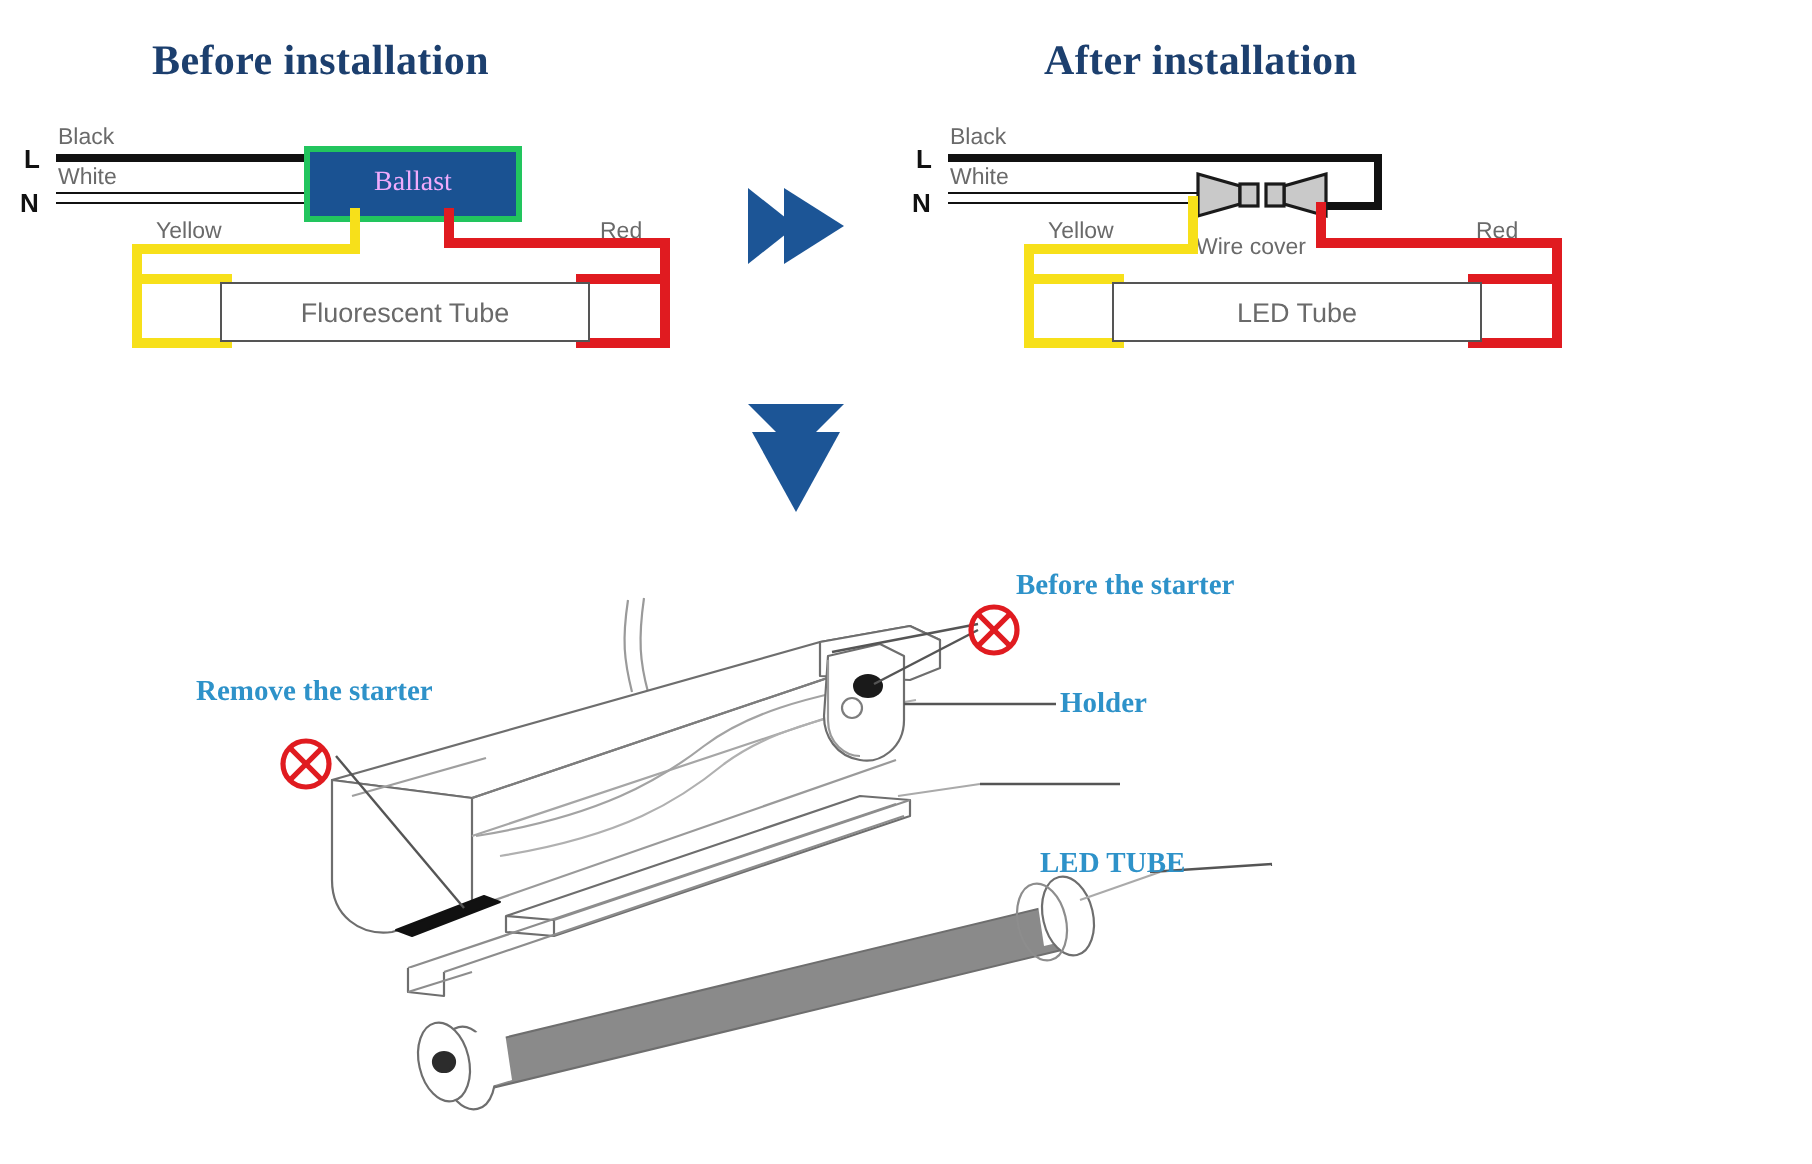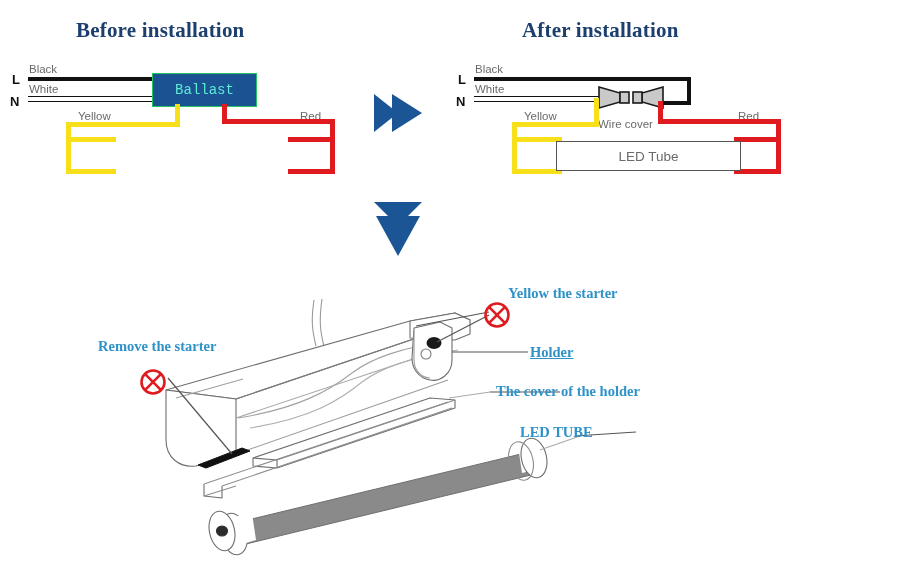--- a/index.html
+++ b/index.html
@@ -46,25 +46,25 @@
   .wire-black{position:absolute;background:#111;}
   
   .wire-white-line{position:absolute;background:#111;height:1px;}
   .wire-yellow{position:absolute;background:#f7e01a;}
   .wire-red{position:absolute;background:#e01b20;}
 
   
   .ballast{
     position:absolute;
     background:#1a5292;
-    border:1px solid #22c55e;
-    color:#5eead4;
+    border:3px solid #22c55e;
+    color:#f0abfc;
     font-size:14px;
     display:flex;align-items:center;justify-content:center;
-    font-family:Liberation Mono, monospace;
+    font-family:Liberation Serif, serif;
   }
   
   .tubebox{
     position:absolute;
     background:#ffffff;
     border:1.5px solid #555;
     color:#6a6a6a;
     font-size:13.5px;
     display:flex;align-items:center;justify-content:center;
     font-family:"Liberation Sans", sans-serif;
@@ -118,20 +118,21 @@
     <div class="wire-yellow" style="left:66px;top:122px;width:5px;height:52px;"></div>
     <div class="wire-yellow" style="left:66px;top:137px;width:50px;height:5px;"></div>
     <div class="wire-yellow" style="left:66px;top:169px;width:50px;height:5px;"></div>
 
     <div class="wire-red" style="left:222px;top:104px;width:5px;height:20px;"></div>
     <div class="wire-red" style="left:222px;top:119px;width:113px;height:5px;"></div>
     <div class="wire-red" style="left:330px;top:119px;width:5px;height:55px;"></div>
     <div class="wire-red" style="left:288px;top:137px;width:47px;height:5px;"></div>
     <div class="wire-red" style="left:288px;top:169px;width:47px;height:5px;"></div>
 
+    <div class="tubebox" style="left:110px;top:141px;width:183px;height:28px;">Fluorescent Tube</div>
   </div>
 
   <div class="arrow" style="left:372px;top:90px;">
     <svg width="58" height="46" viewBox="0 0 58 46">
       <polygon points="2,4 26,23 2,42 2,29 2,17" fill="#1c5596"></polygon>
       <polygon points="20,4 50,23 20,42 20,29 20,17" fill="#1c5596"></polygon>
     </svg>
   </div>
 
   <div class="diagram" id="diag-after" style="left:446px;top:0;width:350px;height:200px;">
@@ -264,22 +265,21 @@
     <div style="position:absolute;left:482px;top:32px;">
       <svg width="30" height="30" viewBox="0 0 30 30">
         <circle cx="15" cy="15" r="11.5" fill="none" stroke="#e01b20" stroke-width="2.6"></circle>
         <line x1="7.2" y1="7.2" x2="22.8" y2="22.8" stroke="#e01b20" stroke-width="2.6"></line>
         <line x1="22.8" y1="7.2" x2="7.2" y2="22.8" stroke="#e01b20" stroke-width="2.6"></line>
       </svg>
     </div>
 
     <div class="blabel" style="left:98px;top:70px;">Remove the starter</div>
 
-    <div class="blabel" style="left:508px;top:17px;">Yellow the starter</div>
-
-    <div class="blabel" style="left:530px;top:76px;text-decoration:underline;">Holder</div>
-
-    <div class="blabel" style="left:496px;top:115px;">The cover of the holder</div>
+    <div class="blabel" style="left:508px;top:17px;">Before the starter</div>
+
+    <div class="blabel" style="left:530px;top:76px;">Holder</div>
+
 
     <div class="blabel" style="left:520px;top:156px;">LED TUBE</div>
   </div>
 
 </div>
 
 </body></html>

